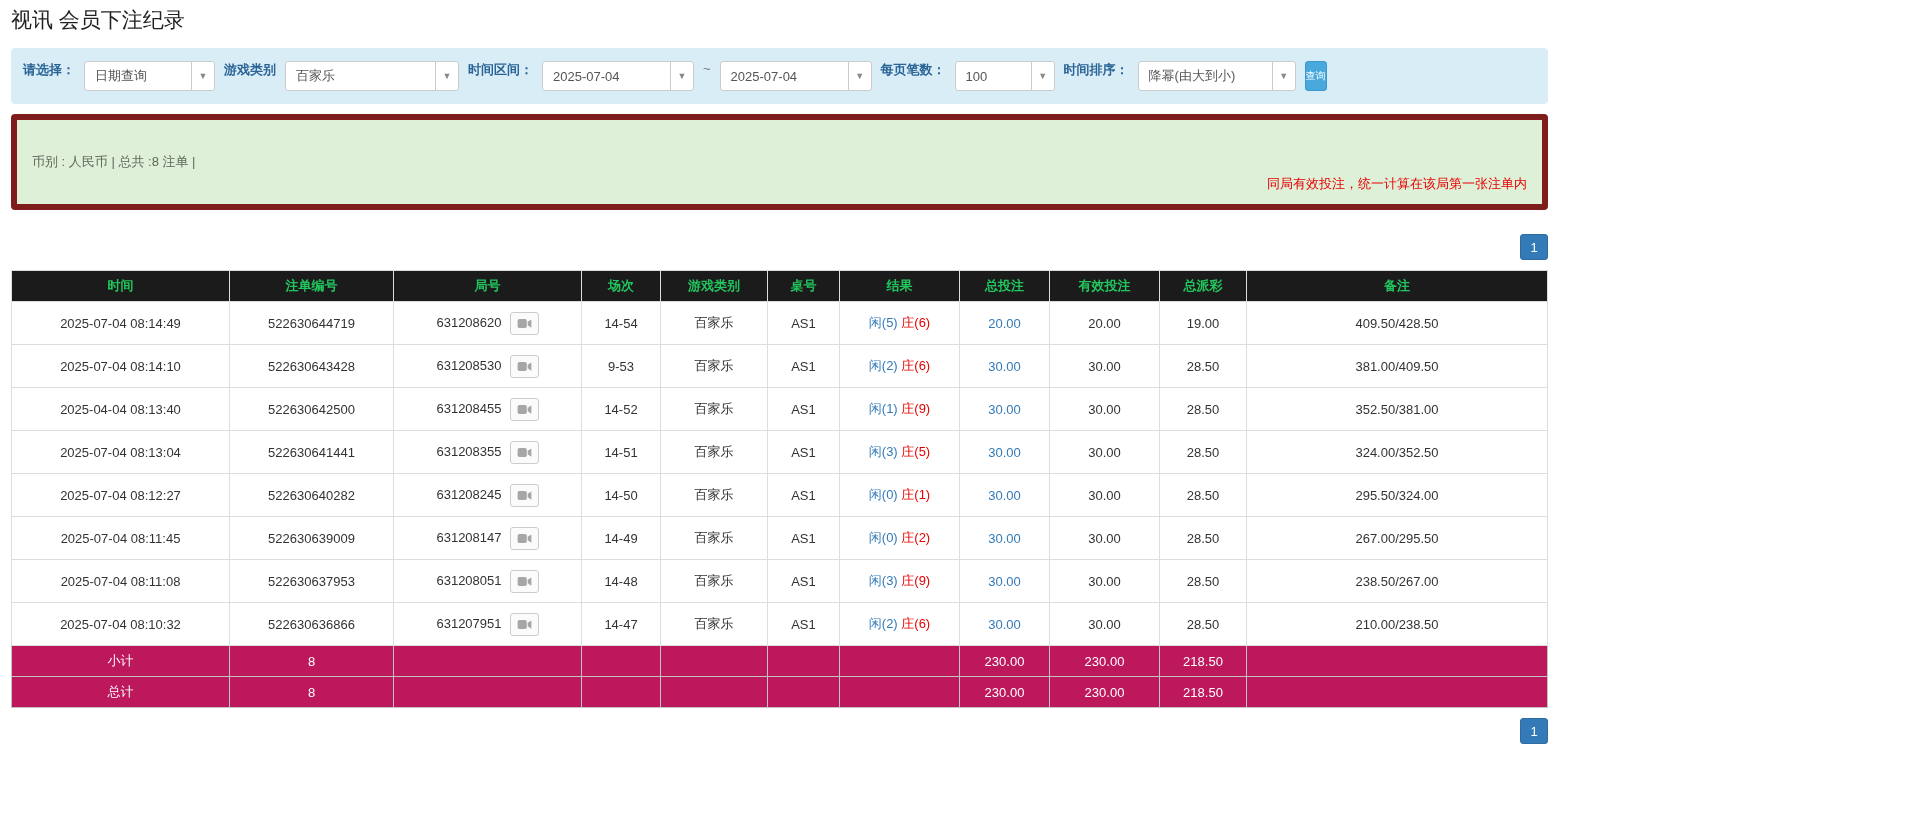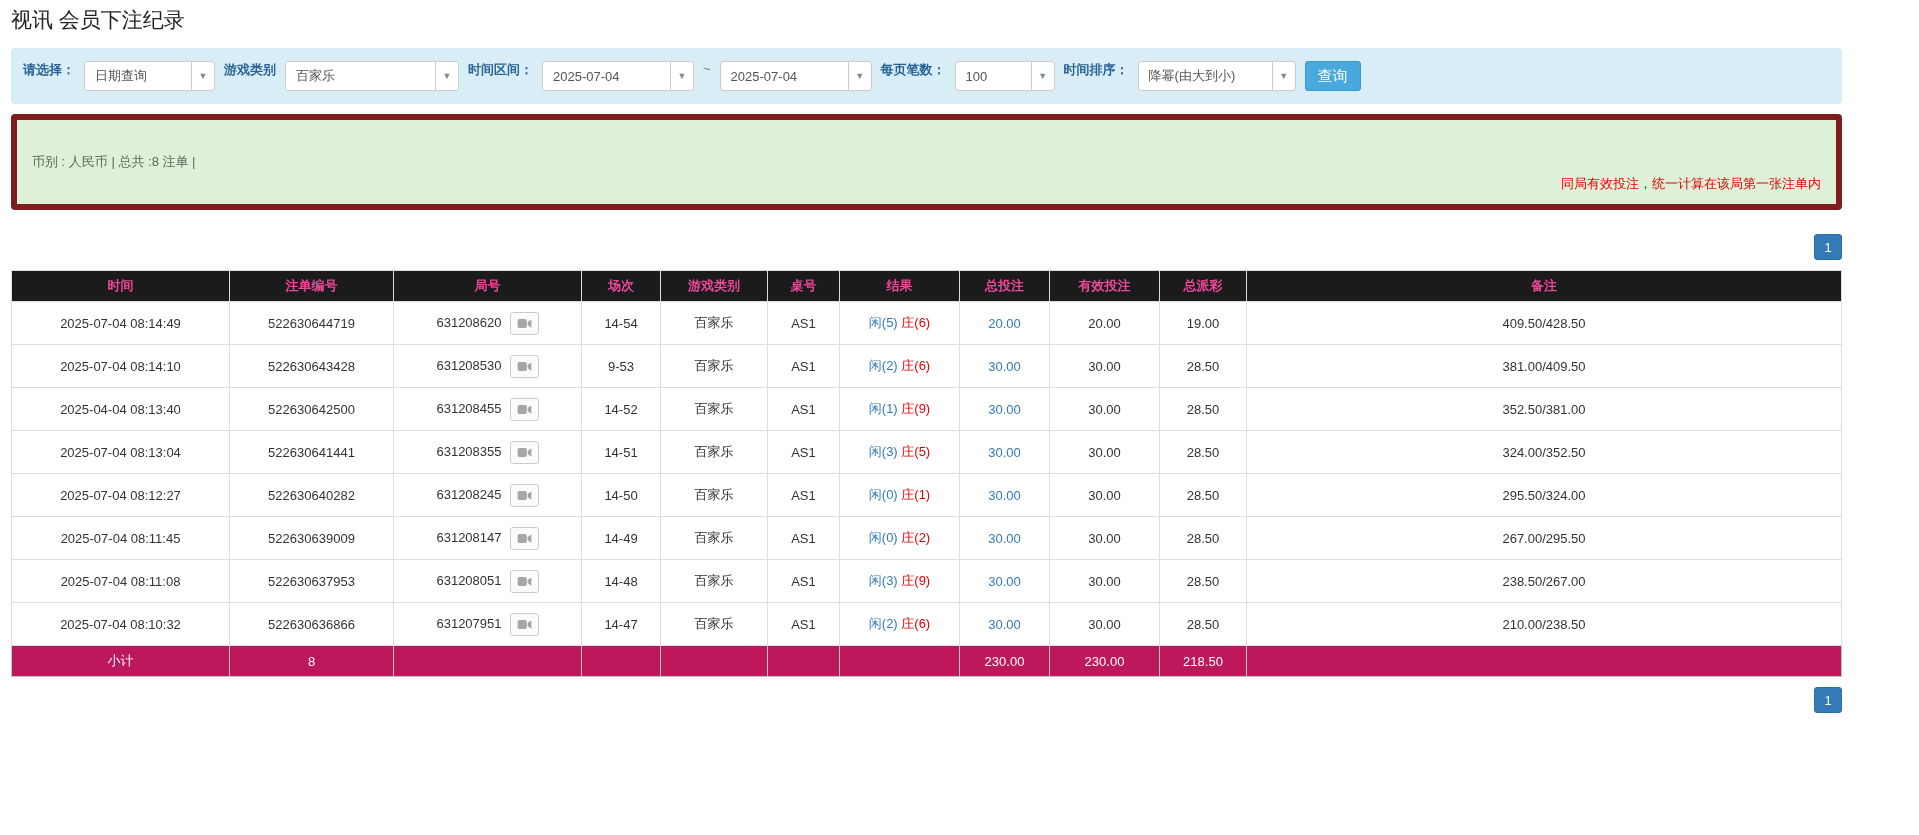--- a/index.html
+++ b/index.html
@@ -2,21 +2,21 @@
 <html><head>
 <meta charset="utf-8">
 <style>
   * { box-sizing: border-box; }
   html, body { margin: 0; padding: 0; background: #fff; }
   body {
     font-family: "Liberation Sans", "DejaVu Sans", sans-serif;
     color: #333;
     font-size: 13px;
   }
-  .container { width: 1831px; margin: 6px 0 20px 11px; }
+  .container { width: 1537px; margin: 6px 0 20px 11px; }
 
   .page-title {
     font-size: 21px;
     font-weight: 400;
     color: #222;
     margin: 6px 0 14px 0;
   }
 
   
   .filter-bar {
@@ -62,23 +62,23 @@
   .w-type { width: 131px; }
   .w-game { width: 174px; }
   .w-date { width: 152px; }
   .w-size { width: 100px; }
   .w-sort { width: 158px; }
 
   .btn-query {
     background: #49a9dd;
     border: 1px solid #3a9ad0;
     color: #fff;
-    font-size: 15px;
+    font-size: 10px;
     height: 30px;
-    padding: 0 12px;
+    padding: 0 0;
     border-radius: 3px;
     cursor: pointer;
     font-family: inherit;
   }
 
   
   .summary-bar {
     margin-top: 10px;
     background: #dff0d8;
     border: 6px solid #7f1d1d;
@@ -108,21 +108,21 @@
 
   
   table.records {
     width: 100%;
     border-collapse: collapse;
     table-layout: fixed;
     font-size: 13px;
   }
   .records th {
     background: #1b1b1b;
-    color: #ec4899;
+    color: #22c55e;
     font-weight: bold;
     padding: 6px 4px;
     border: 1px solid #dddddd;
     text-align: center;
     height: 27px;
   }
   .records td {
     border: 1px solid #ddd;
     text-align: center;
     padding: 4px;
@@ -421,20 +421,33 @@
         <td></td>
         <td></td>
         <td></td>
         <td></td>
         <td></td>
         <td>230.00</td>
         <td>230.00</td>
         <td>218.50</td>
         <td></td>
       </tr>
+      <tr class="total-row">
+        <td>总计</td>
+        <td>8</td>
+        <td></td>
+        <td></td>
+        <td></td>
+        <td></td>
+        <td></td>
+        <td>230.00</td>
+        <td>230.00</td>
+        <td>218.50</td>
+        <td></td>
+      </tr>
     </tbody>
   </table>
 
   <div class="pagination bottom">
     <button class="page-btn">1</button>
   </div>
 
 </div>
 
 </body></html>

